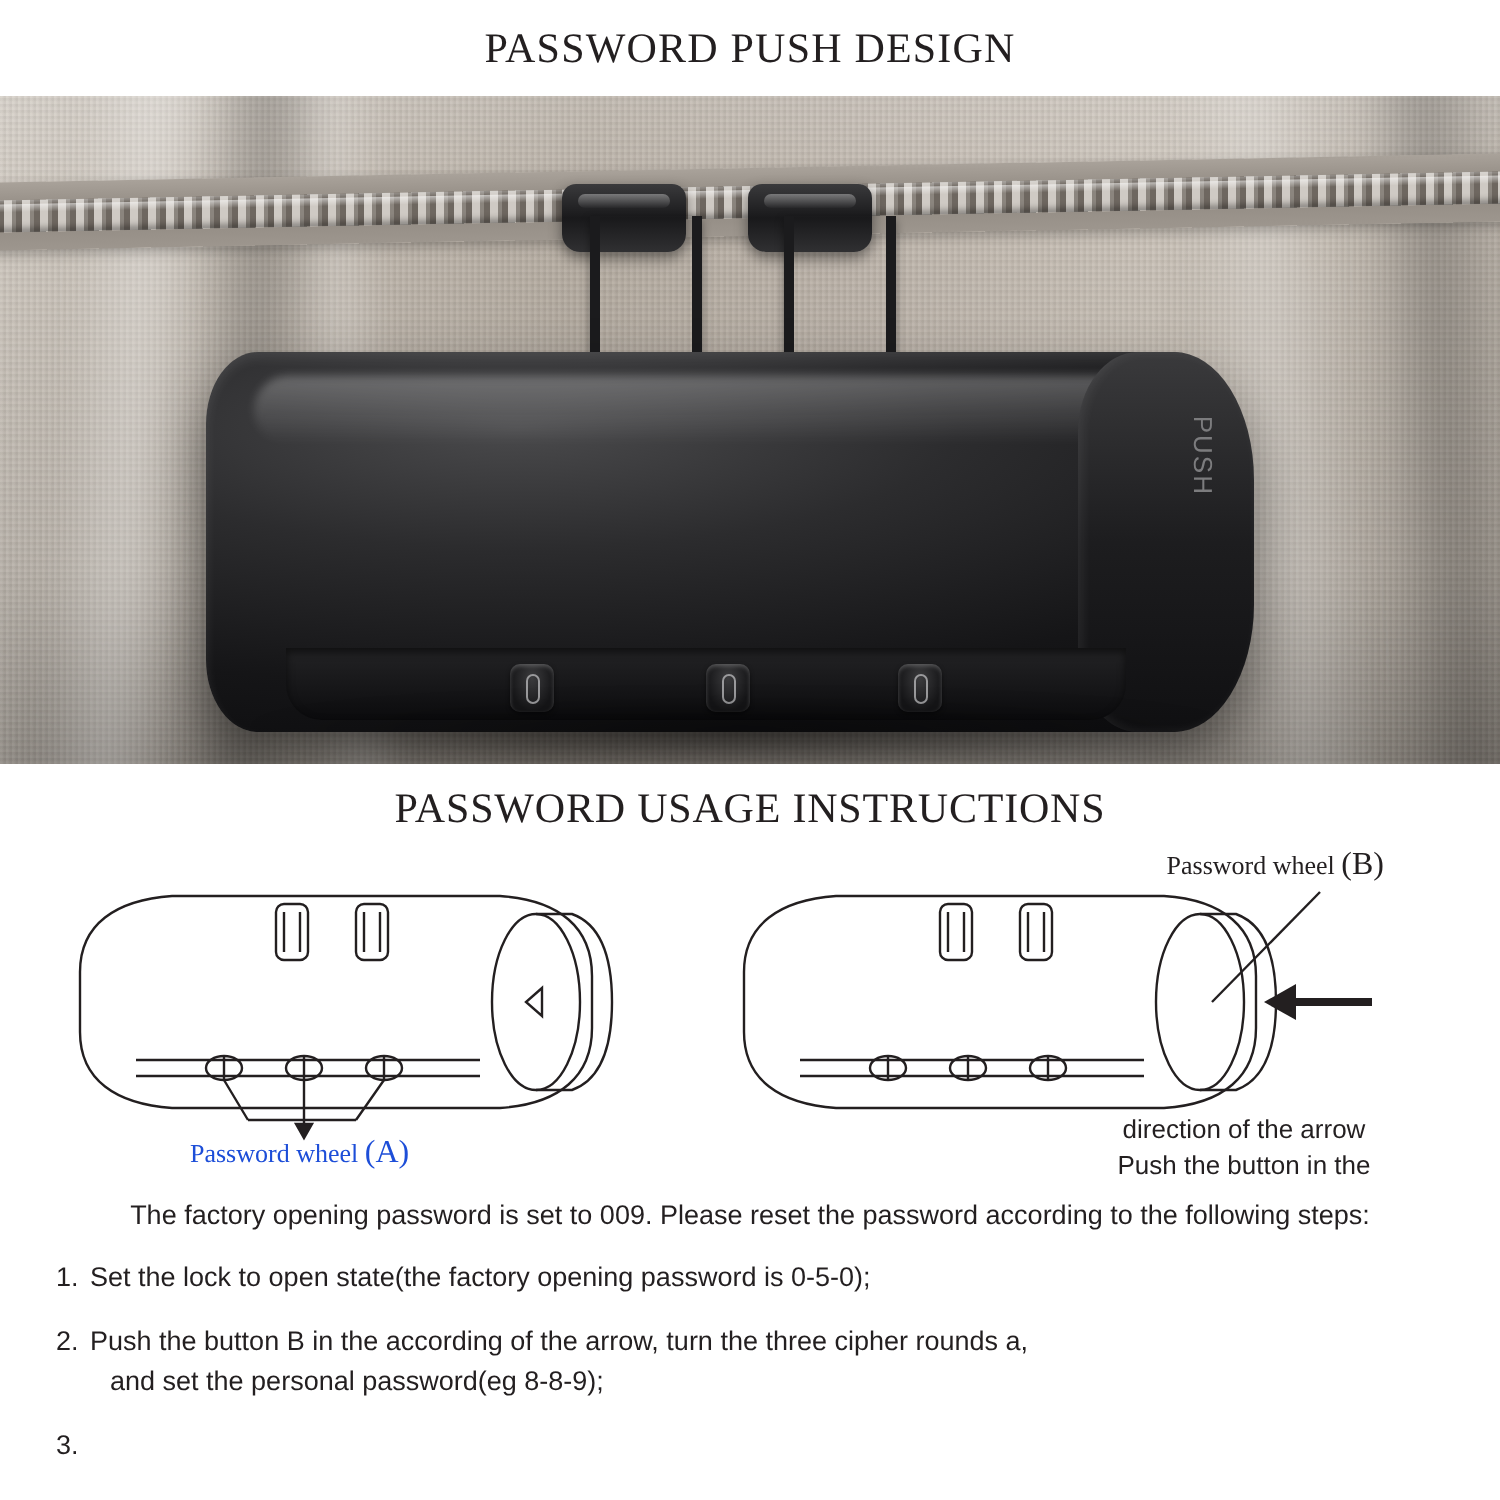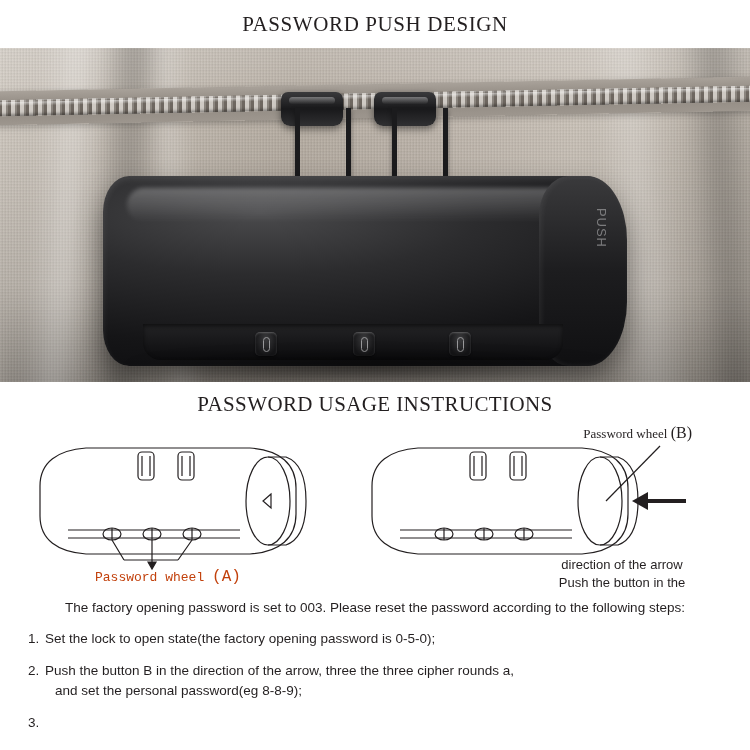--- a/index.html
+++ b/index.html
@@ -242,23 +242,23 @@
   .diagram {
     position: absolute;
     top: 44px;
   }
   .diagram.left { left: 28px; }
   .diagram.right { left: 360px; }
 
   .cap-a {
     position: absolute;
     left: 95px; top: 186px;
-    font-family: Liberation Mono, monospace;
+    font-family: Liberation Serif, serif;
     font-size: 13px;
-    color: #c2410c;
+    color: #1d4ed8;
   }
   .cap-a .letter { font-size: 16px; }
   .cap-b {
     position: absolute;
     right: 58px; top: 42px;
     font-family: Liberation Serif, serif;
     font-size: 13px;
     color: #231f20;
     white-space: nowrap;
   }
@@ -415,29 +415,29 @@
       <span>Password wheel</span>
       <span class="letter">(B)</span>
     </div>
 
     <div class="cap-arrow">
       <div>direction of the arrow</div>
       <div>Push the button in the</div>
     </div>
 
     <div class="body-text">
-      <div class="lead">The factory opening password is set to 003. Please reset the password according to the following steps:</div>
+      <div class="lead">The factory opening password is set to 009. Please reset the password according to the following steps:</div>
       <ul class="steps">
         <li>
           <span class="num">1.</span>
           <span>Set the lock to open state(the factory opening password is 0-5-0);</span>
         </li>
         <li>
           <span class="num">2.</span>
-          <span>Push the button B in the direction of the arrow, three the three cipher rounds a,</span>
+          <span>Push the button B in the according of the arrow, turn the three cipher rounds a,</span>
           <span class="l2">and set the personal password(eg 8-8-9);</span>
         </li>
         <li>
           <span class="num">3.</span>
         </li>
       </ul>
     </div>
   </div>
 </div>
 

